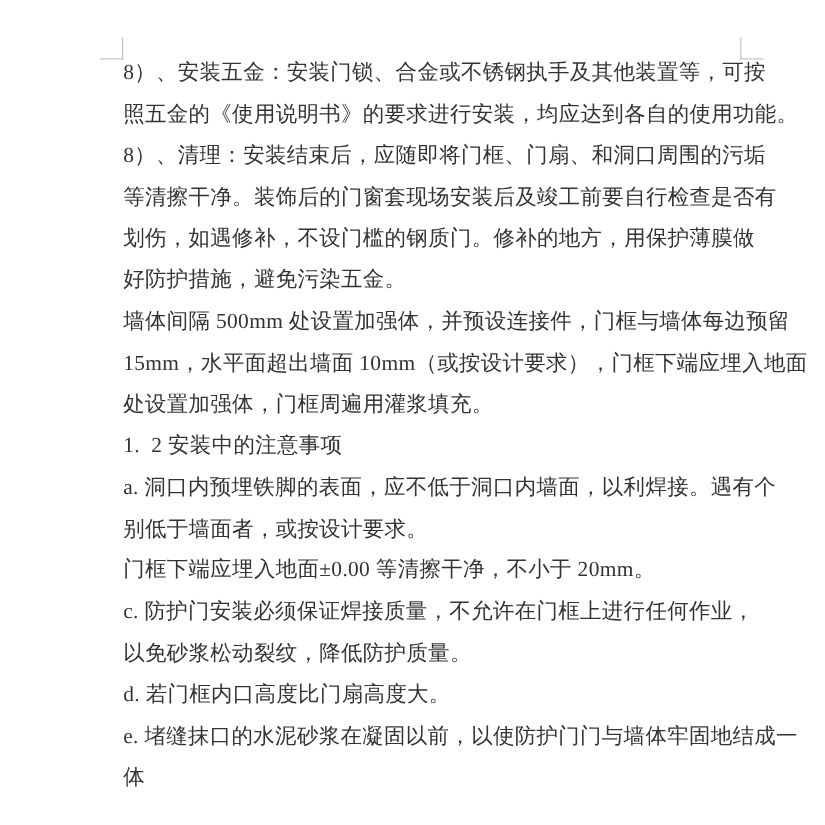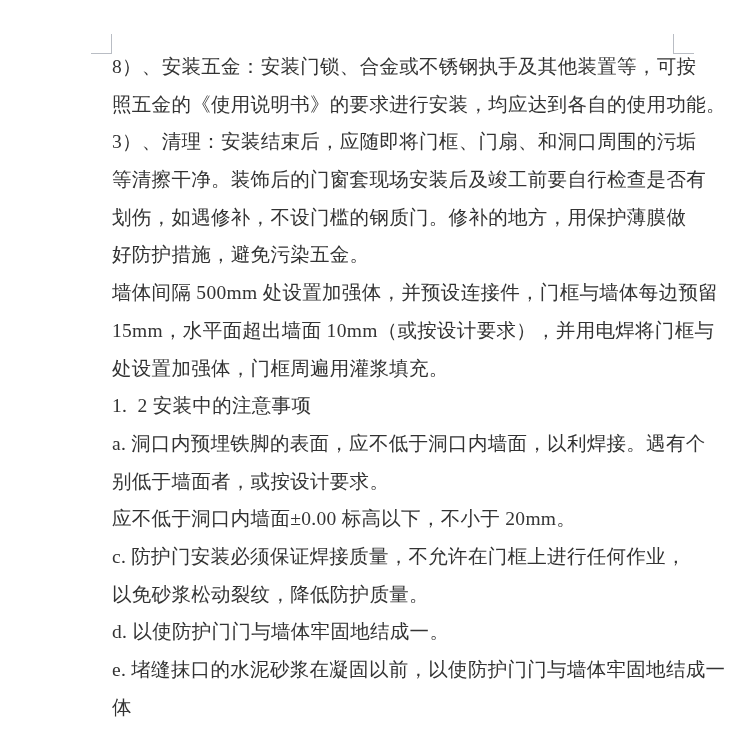--- a/index.html
+++ b/index.html
@@ -52,30 +52,30 @@
 </head>
 <body>
 
 <div id="viewport">
   <div class="corner-mark left"></div>
   <div class="corner-mark right"></div>
 
   <div id="text-block">
       <div class="doc-line">8）、安装五金：安装门锁、合金或不锈钢执手及其他装置等，可按</div>
       <div class="doc-line">照五金的《使用说明书》的要求进行安装，均应达到各自的使用功能。</div>
-      <div class="doc-line">3）、清理：安装结束后，应随即将门框、门扇、和洞口周围的污垢</div>
+      <div class="doc-line">8）、清理：安装结束后，应随即将门框、门扇、和洞口周围的污垢</div>
       <div class="doc-line">等清擦干净。装饰后的门窗套现场安装后及竣工前要自行检查是否有</div>
       <div class="doc-line">划伤，如遇修补，不设门槛的钢质门。修补的地方，用保护薄膜做</div>
       <div class="doc-line">好防护措施，避免污染五金。</div>
       <div class="doc-line">墙体间隔 500mm 处设置加强体，并预设连接件，门框与墙体每边预留</div>
-      <div class="doc-line">15mm，水平面超出墙面 10mm（或按设计要求），并用电焊将门框与</div>
+      <div class="doc-line">15mm，水平面超出墙面 10mm（或按设计要求），门框下端应埋入地面</div>
       <div class="doc-line">处设置加强体，门框周遍用灌浆填充。</div>
       <div class="doc-line">1.  2 安装中的注意事项</div>
       <div class="doc-line">a. 洞口内预埋铁脚的表面，应不低于洞口内墙面，以利焊接。遇有个</div>
       <div class="doc-line">别低于墙面者，或按设计要求。</div>
-      <div class="doc-line">应不低于洞口内墙面±0.00 标高以下，不小于 20mm。</div>
+      <div class="doc-line">门框下端应埋入地面±0.00 等清擦干净，不小于 20mm。</div>
       <div class="doc-line">c. 防护门安装必须保证焊接质量，不允许在门框上进行任何作业，</div>
       <div class="doc-line">以免砂浆松动裂纹，降低防护质量。</div>
-      <div class="doc-line">d. 以使防护门门与墙体牢固地结成一。</div>
+      <div class="doc-line">d. 若门框内口高度比门扇高度大。</div>
       <div class="doc-line">e. 堵缝抹口的水泥砂浆在凝固以前，以使防护门门与墙体牢固地结成一</div>
       <div class="doc-line">体</div>
     </div>
 </div>
 
 </body></html>

